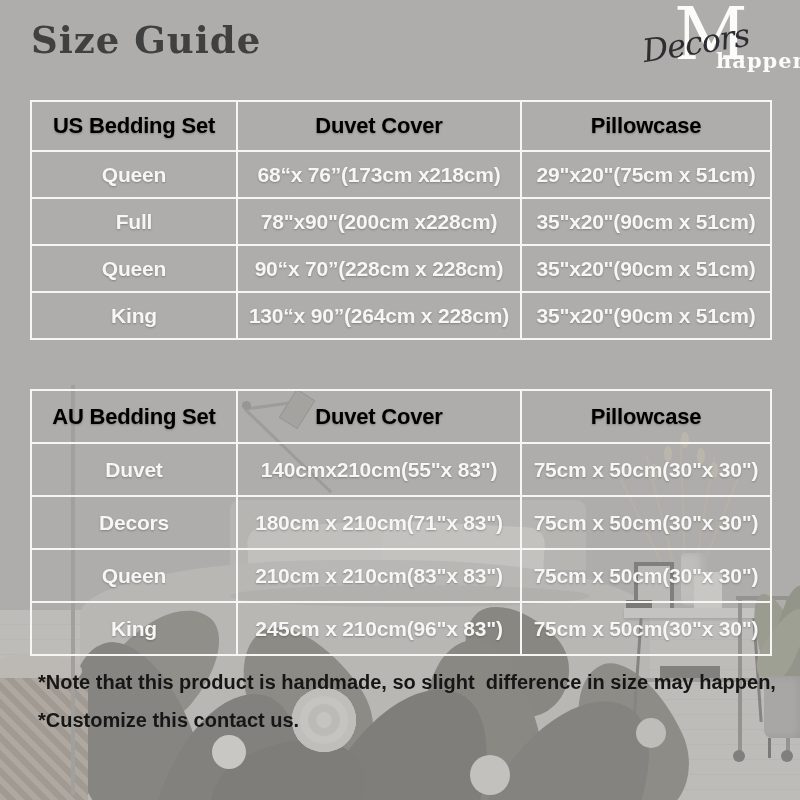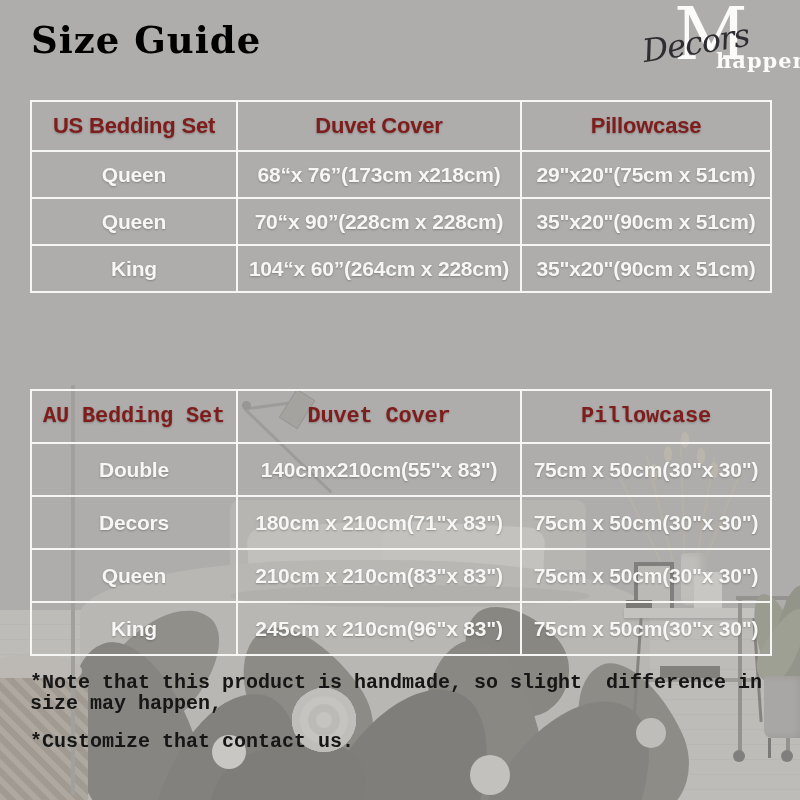--- a/index.html
+++ b/index.html
@@ -73,42 +73,42 @@
     box-shadow:inset -8px 0 10px rgba(0,0,0,0.2);}
   .ph-pot-leg1{left:768px;top:738px;width:3px;height:20px;background:#3e3d3a;}
 
   
   .overlay{position:absolute;inset:0;z-index:1;background:rgba(173,172,170,0.56);}
 
   
   .content{position:absolute;inset:0;z-index:2;}
   .title{position:absolute;left:31px;top:18px;margin:0;
          font-family:"DejaVu Serif",serif;font-size:37px;font-weight:700;
-         letter-spacing:1px;color:#000000;}
+         letter-spacing:1px;color:#404040;}
   .logo{position:absolute;left:648px;top:10px;width:145px;height:80px;}
   .logo-m{position:absolute;left:26px;top:-12px;font-family:"DejaVu Serif",serif;
           font-size:72px;line-height:1;color:#fbfbfa;}
   .logo-script{position:absolute;left:-6px;top:14px;font-family:"DejaVu Serif",serif;
           font-style:italic;font-size:32px;color:#2e2e32;transform:rotate(-9deg);
           letter-spacing:-1px;white-space:nowrap;}
   .logo-rest{position:absolute;left:68px;top:38px;font-family:"DejaVu Serif",serif;
           font-size:21px;font-weight:700;color:#fbfbfa;letter-spacing:1px;}
 
   table.sg{position:absolute;left:30px;width:740px;border-collapse:collapse;table-layout:fixed;}
   .t1{top:100px;} .t2{top:389px;}
   table.sg th,table.sg td{border:2px solid #f6f6f4;text-align:center;vertical-align:middle;
-    color:#7f1d1d;font-weight:700;letter-spacing:-0.2px;padding:0;
+    color:#000000;font-weight:700;letter-spacing:-0.2px;padding:0;
     text-shadow:0 1px 2px rgba(50,50,50,0.35);}
   table.sg th{font-size:22px;}
   table.sg td{font-size:21px;color:#f6f6f4;}
   .t1 th{height:48px;} .t1 td{height:45px;}
-  .t2 th{height:51px;font-family:Liberation Mono, monospace;} .t2 td{height:51px;}
+  .t2 th{height:51px;} .t2 td{height:51px;}
   .c1{width:206px;} .c2{width:284px;} .c3{width:250px;}
 
-  .notes{position:absolute;left:30px;top:672px;width:748px;font-family:Liberation Mono, monospace;}
+  .notes{position:absolute;left:38px;top:672px;width:748px;}
   .note-line{margin:0;font-size:20px;line-height:21px;font-weight:700;color:#161616;
              white-space:pre-wrap;}
   .note2{margin-top:17px;}
 </style>
 </head>
 <body>
 
 <div class="canvas">
 
   <div class="photo">
@@ -196,48 +196,53 @@
           <th>Pillowcase</th>
         </tr>
       </thead>
       <tbody>
         <tr>
           <td>Queen</td>
           <td>68“x 76”(173cm x218cm)</td>
           <td>29"x20"(75cm x 51cm)</td>
         </tr>
         <tr>
+          <td>Full</td>
+          <td>78"x90"(200cm x228cm)</td>
+          <td>35"x20"(90cm x 51cm)</td>
+        </tr>
+        <tr>
           <td>Queen</td>
-          <td>70“x 90”(228cm x 228cm)</td>
+          <td>90“x 70”(228cm x 228cm)</td>
           <td>35"x20"(90cm x 51cm)</td>
         </tr>
         <tr>
           <td>King</td>
-          <td>104“x 60”(264cm x 228cm)</td>
+          <td>130“x 90”(264cm x 228cm)</td>
           <td>35"x20"(90cm x 51cm)</td>
         </tr>
       </tbody>
     </table>
 
     <table class="sg t2">
       <colgroup>
           <col class="c1">
           <col class="c2">
           <col class="c3">
         </colgroup>
       <thead>
         <tr>
           <th>AU Bedding Set</th>
           <th>Duvet Cover</th>
           <th>Pillowcase</th>
         </tr>
       </thead>
       <tbody>
         <tr>
-          <td>Double</td>
+          <td>Duvet</td>
           <td>140cmx210cm(55"x 83")</td>
           <td>75cm x 50cm(30"x 30")</td>
         </tr>
         <tr>
           <td>Decors</td>
           <td>180cm x 210cm(71"x 83")</td>
           <td>75cm x 50cm(30"x 30")</td>
         </tr>
         <tr>
           <td>Queen</td>
@@ -247,17 +252,17 @@
         <tr>
           <td>King</td>
           <td>245cm x 210cm(96"x 83")</td>
           <td>75cm x 50cm(30"x 30")</td>
         </tr>
       </tbody>
     </table>
 
     <div class="notes">
       <p class="note-line">*Note that this product is handmade, so slight  difference in size may happen,</p>
-      <p class="note-line note2">*Customize that contact us.</p>
+      <p class="note-line note2">*Customize this contact us.</p>
     </div>
 
   </div>
 </div>
 
 </body></html>

